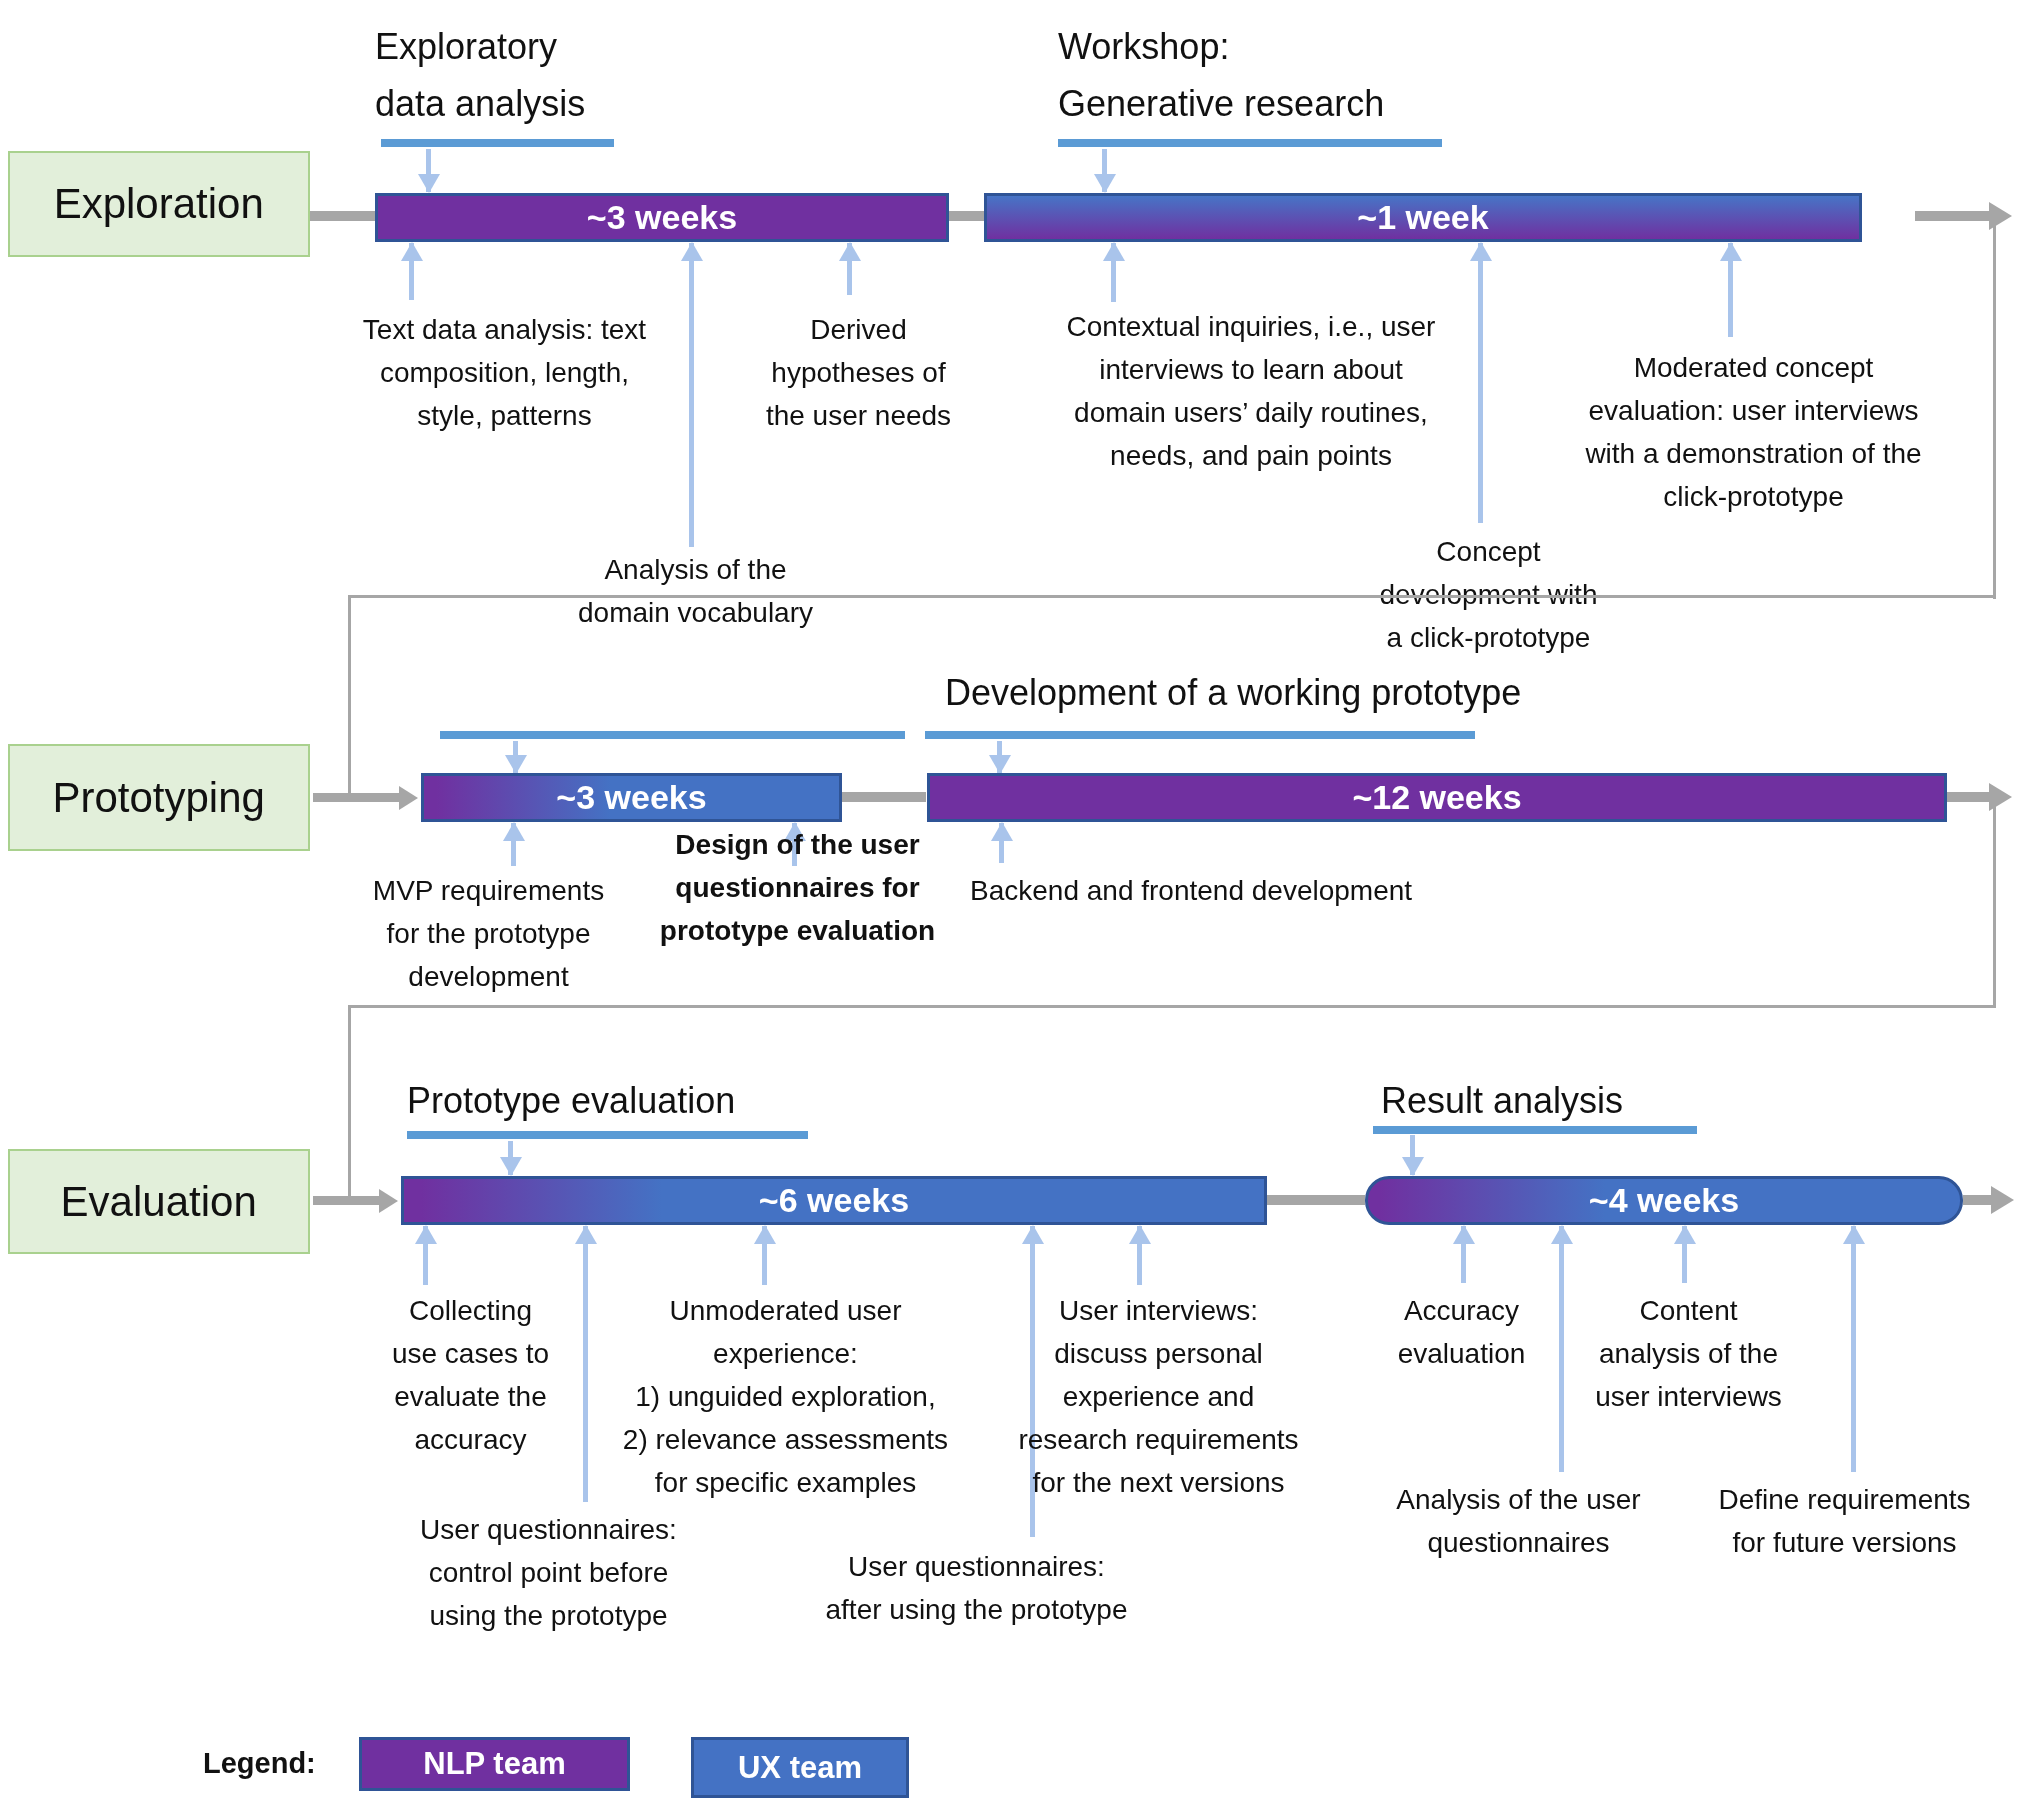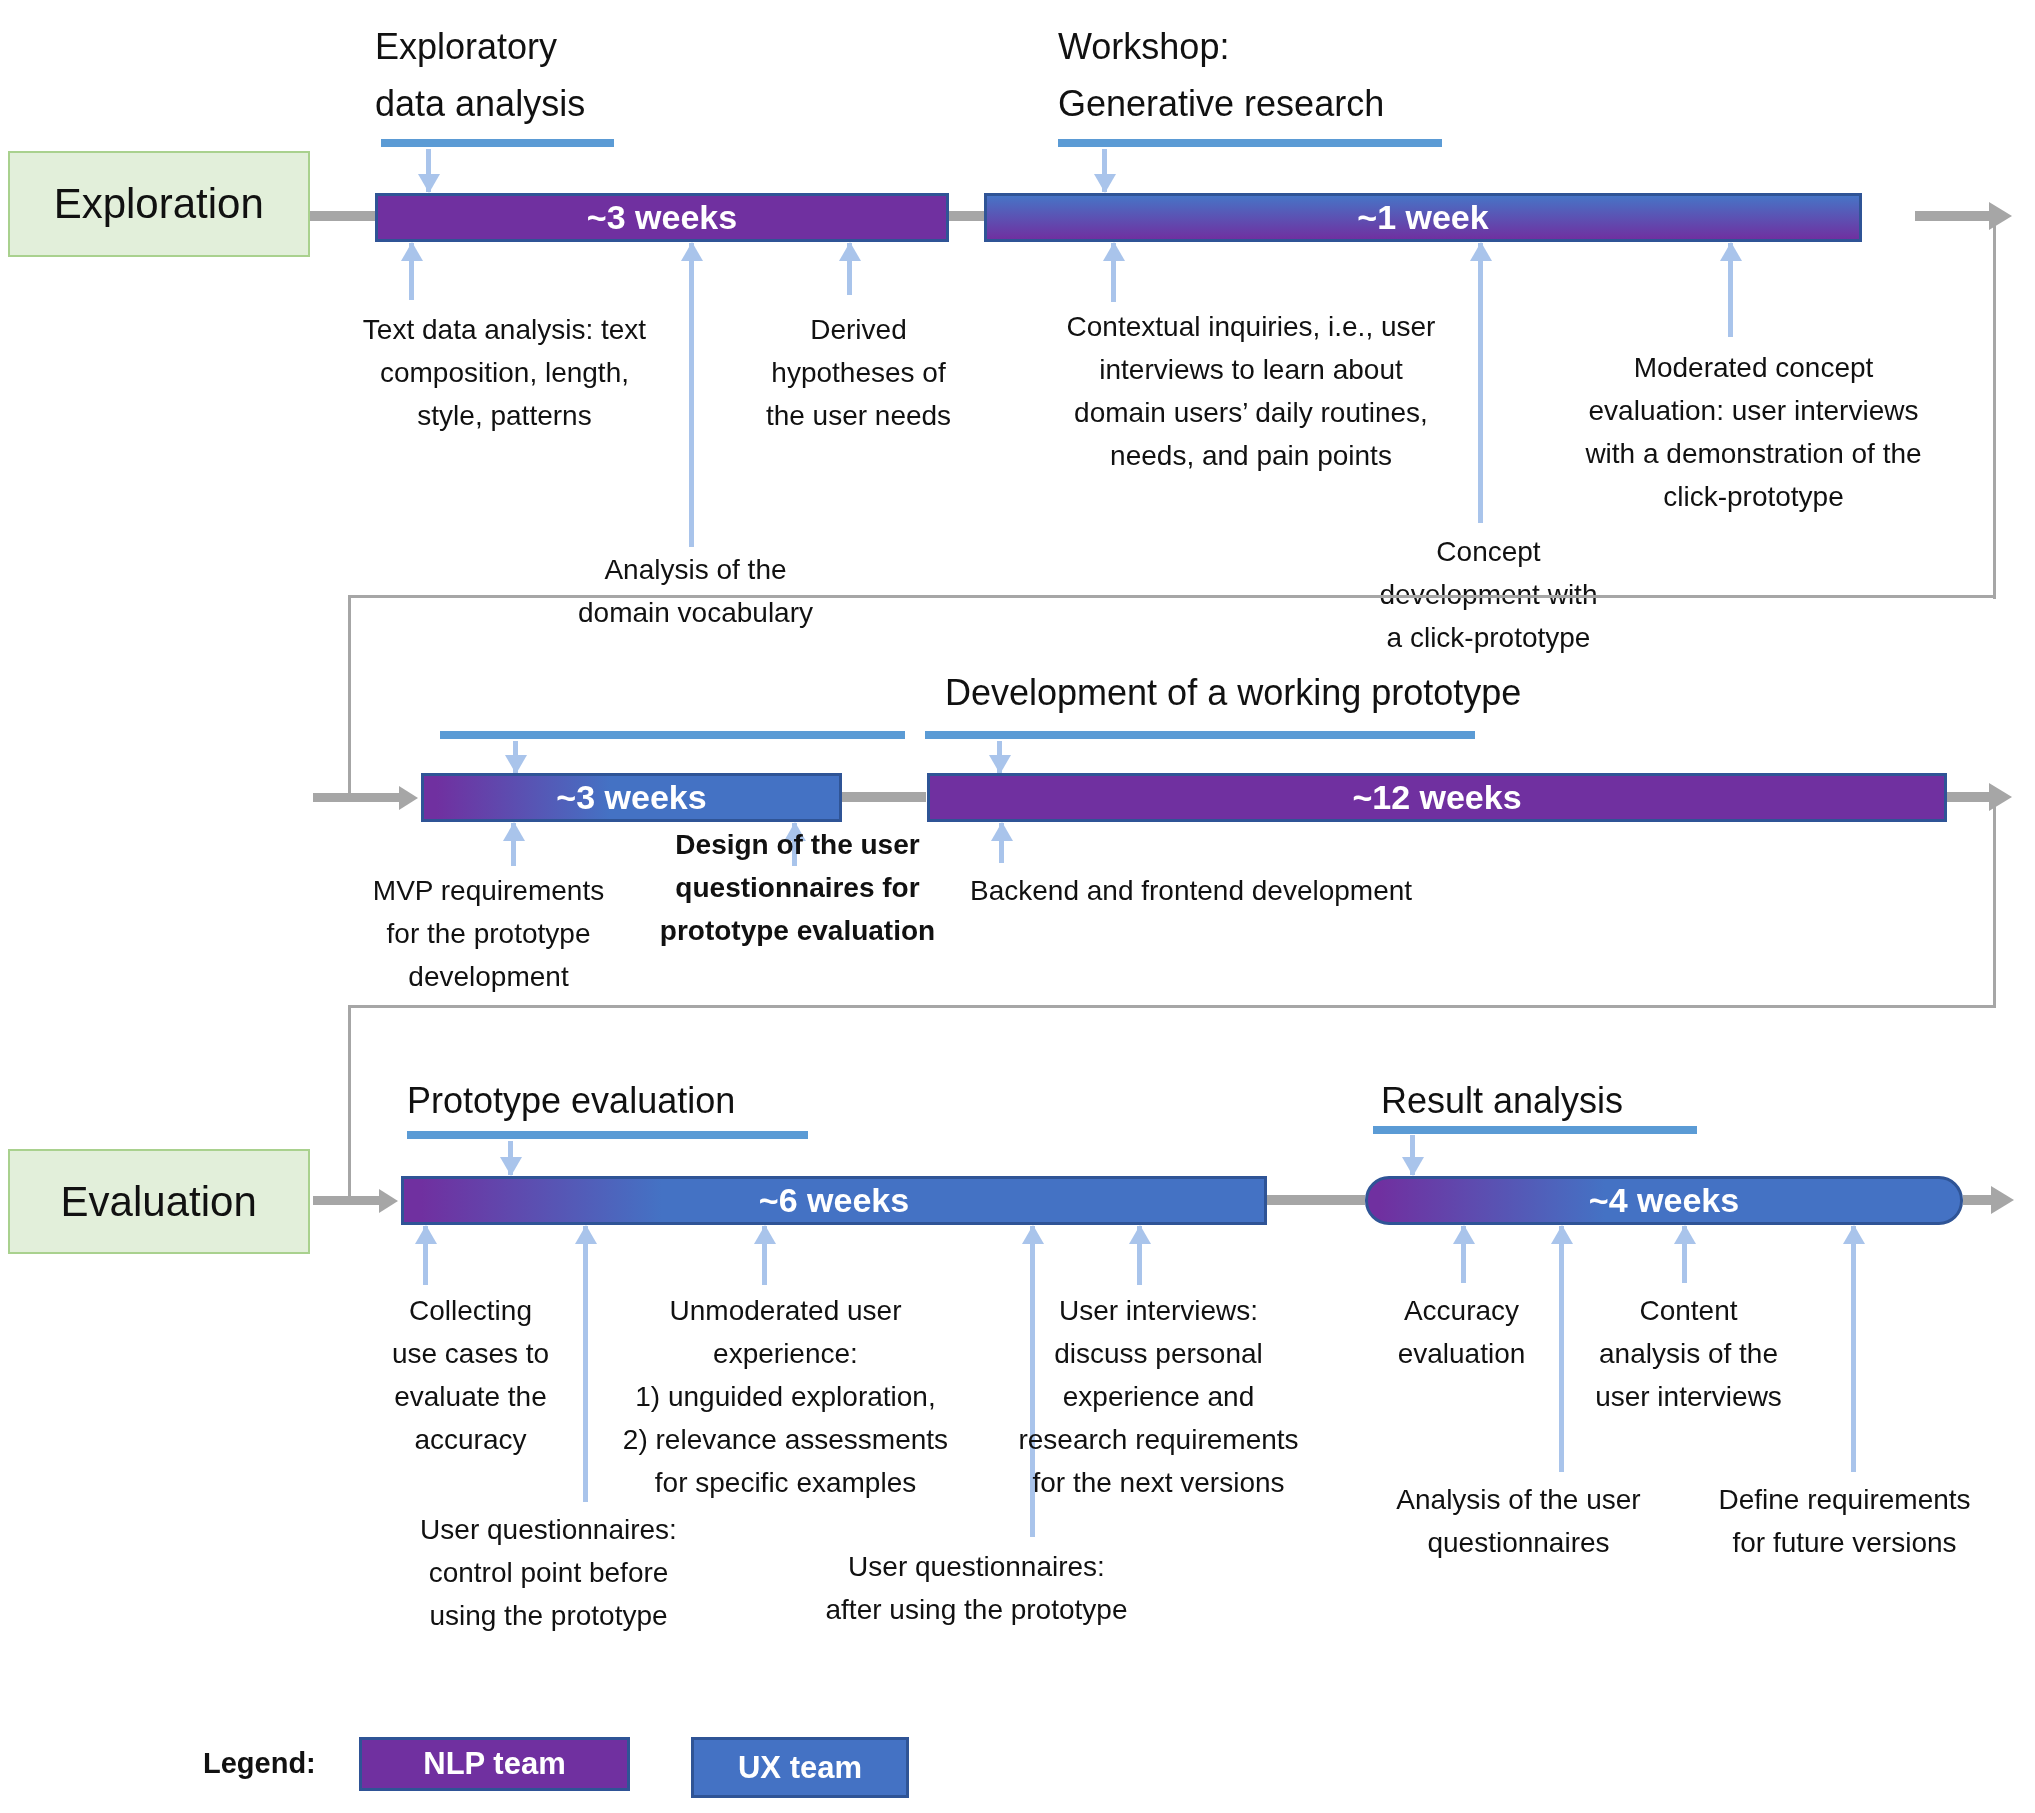--- a/index.html
+++ b/index.html
@@ -109,20 +109,23 @@
     color:#ffffff;font-size:31px;font-weight:bold;
   }
 </style>
 </head>
 <body>
 
 <div id="canvas">
 
   <div class="abs phase-box" style="left:7.7px;top:151px;width:302px;height:106px;">
     <span>Exploration</span>
+  </div>
+  <div class="abs phase-box" style="left:7.7px;top:744px;width:302px;height:107px;">
+    <span>Prototyping</span>
   </div>
   <div class="abs phase-box" style="left:7.7px;top:1149px;width:302px;height:105px;">
     <span>Evaluation</span>
   </div>
 
   <div class="abs title" style="left:375px;top:18px;">Exploratory
 data analysis</div>
   <div class="abs title" style="left:1058px;top:18px;">Workshop:
 Generative research</div>
   <div class="abs underline" style="left:381px;top:139px;width:233px;"></div>

